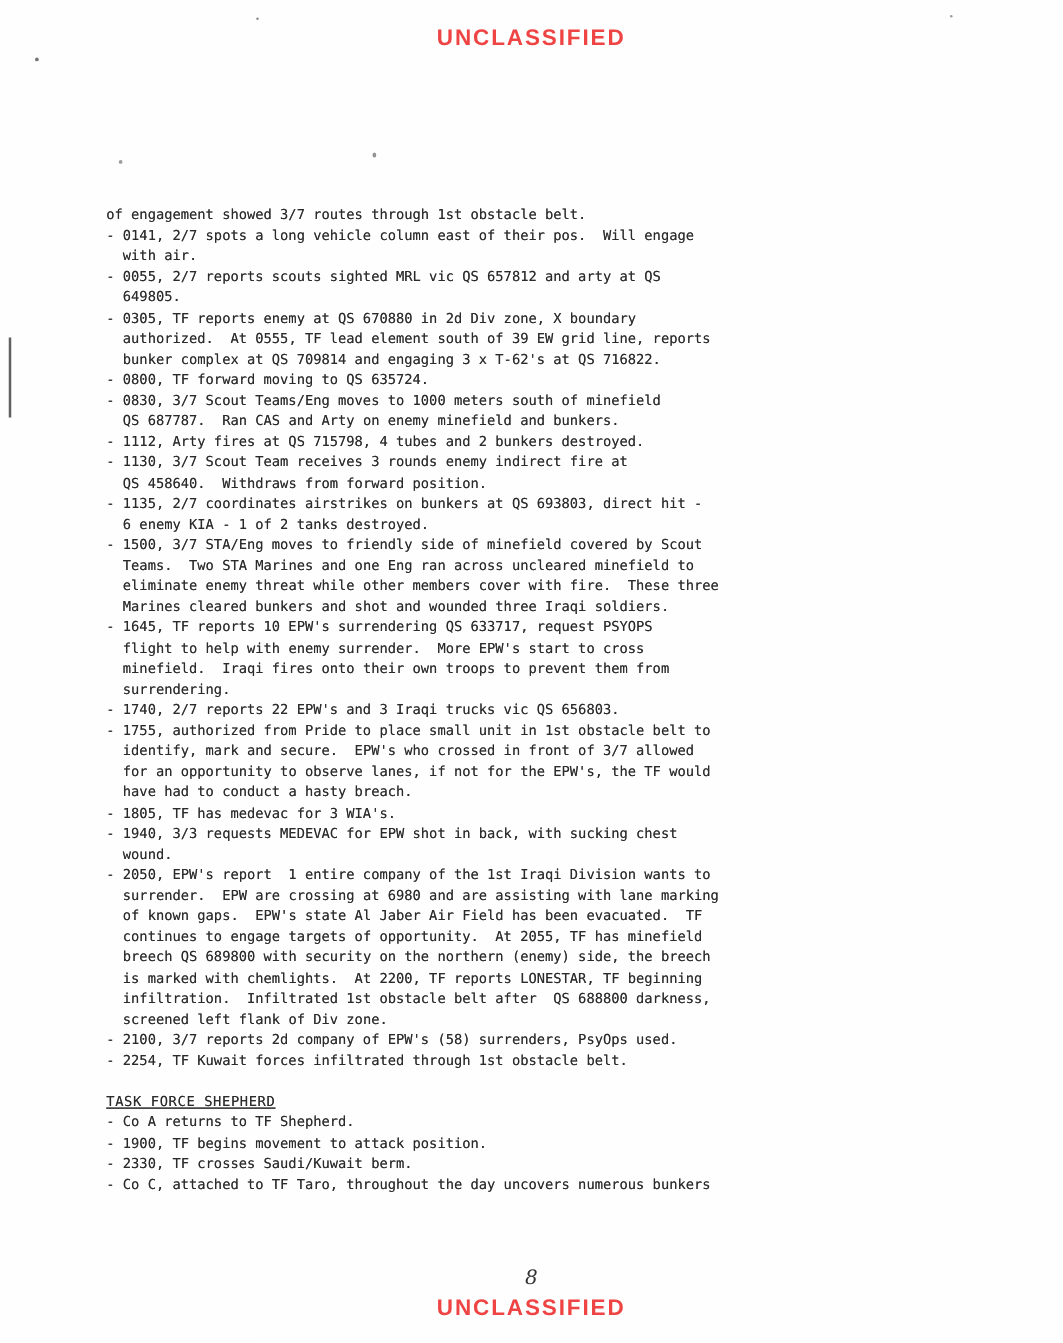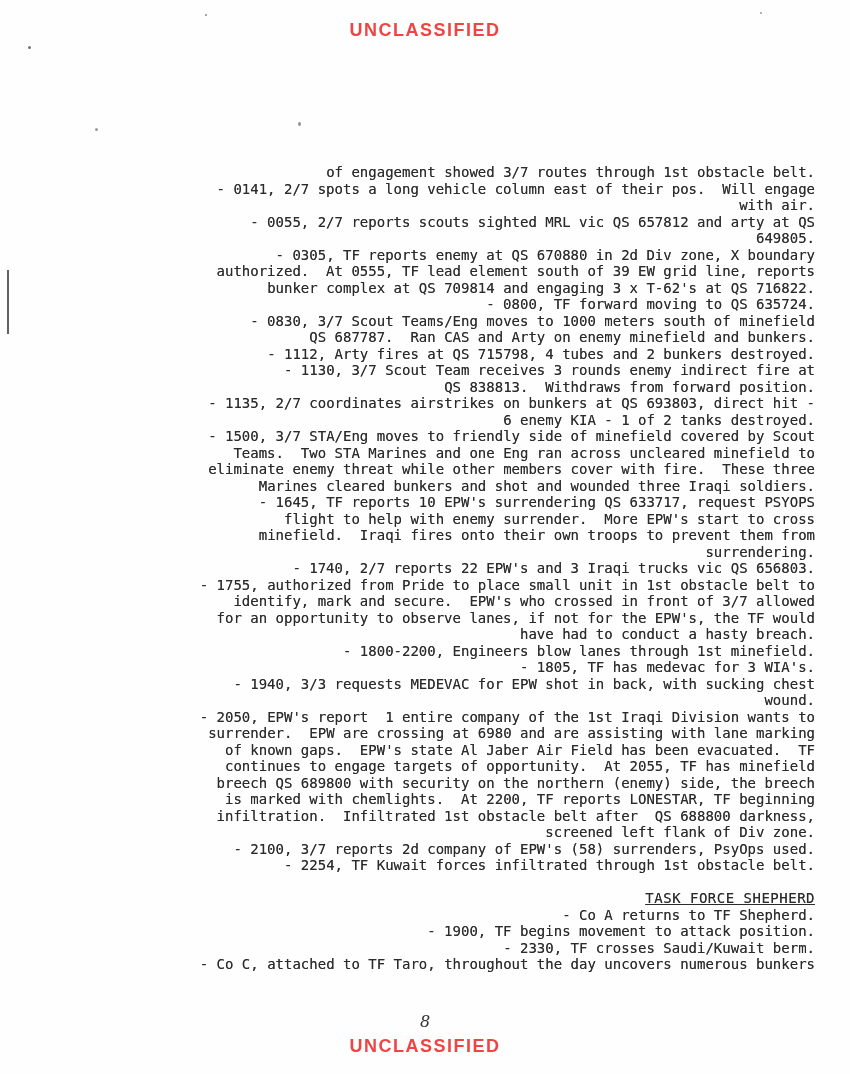--- a/index.html
+++ b/index.html
@@ -27,24 +27,23 @@
     letter-spacing: 1.5px;
     color: #ef4444;
   }
   .classification.top { top: 20px; }
   .classification.bottom { top: 1036px; }
   .content {
     position: absolute;
     left: 85px;
     top: 164px;
     width: 730px;
-    font-size: 14px;
+    font-size: 11px;
     line-height: 16.5px;
     text-shadow: 0 0 0.5px rgba(45,45,45,0.65);
-    text-align: right;
   }
   .line, .entry {
     white-space: pre-wrap;
   }
   .section-title {
     margin-top: 16.5px;
     text-decoration: underline;
     letter-spacing: 0.5px;
     white-space: pre-wrap;
   }
@@ -94,37 +93,36 @@
           <div class="entry">- 0055, 2/7 reports scouts sighted MRL vic QS 657812 and arty at QS
   649805.</div>
           <div class="entry">- 0305, TF reports enemy at QS 670880 in 2d Div zone, X boundary
   authorized.  At 0555, TF lead element south of 39 EW grid line, reports
   bunker complex at QS 709814 and engaging 3 x T-62's at QS 716822.</div>
           <div class="entry">- 0800, TF forward moving to QS 635724.</div>
           <div class="entry">- 0830, 3/7 Scout Teams/Eng moves to 1000 meters south of minefield
   QS 687787.  Ran CAS and Arty on enemy minefield and bunkers.</div>
           <div class="entry">- 1112, Arty fires at QS 715798, 4 tubes and 2 bunkers destroyed.</div>
           <div class="entry">- 1130, 3/7 Scout Team receives 3 rounds enemy indirect fire at
-  QS 838813.  Withdraws from forward position.</div>
+  QS 458640.  Withdraws from forward position.</div>
           <div class="entry">- 1135, 2/7 coordinates airstrikes on bunkers at QS 693803, direct hit -
   6 enemy KIA - 1 of 2 tanks destroyed.</div>
           <div class="entry">- 1500, 3/7 STA/Eng moves to friendly side of minefield covered by Scout
   Teams.  Two STA Marines and one Eng ran across uncleared minefield to
   eliminate enemy threat while other members cover with fire.  These three
   Marines cleared bunkers and shot and wounded three Iraqi soldiers.</div>
           <div class="entry">- 1645, TF reports 10 EPW's surrendering QS 633717, request PSYOPS
   flight to help with enemy surrender.  More EPW's start to cross
   minefield.  Iraqi fires onto their own troops to prevent them from
   surrendering.</div>
           <div class="entry">- 1740, 2/7 reports 22 EPW's and 3 Iraqi trucks vic QS 656803.</div>
           <div class="entry">- 1755, authorized from Pride to place small unit in 1st obstacle belt to
   identify, mark and secure.  EPW's who crossed in front of 3/7 allowed
   for an opportunity to observe lanes, if not for the EPW's, the TF would
   have had to conduct a hasty breach.</div>
-          <div class="entry">- 1800-2200, Engineers blow lanes through 1st minefield.</div>
           <div class="entry">- 1805, TF has medevac for 3 WIA's.</div>
           <div class="entry">- 1940, 3/3 requests MEDEVAC for EPW shot in back, with sucking chest
   wound.</div>
           <div class="entry">- 2050, EPW's report  1 entire company of the 1st Iraqi Division wants to
   surrender.  EPW are crossing at 6980 and are assisting with lane marking
   of known gaps.  EPW's state Al Jaber Air Field has been evacuated.  TF
   continues to engage targets of opportunity.  At 2055, TF has minefield
   breech QS 689800 with security on the northern (enemy) side, the breech
   is marked with chemlights.  At 2200, TF reports LONESTAR, TF beginning
   infiltration.  Infiltrated 1st obstacle belt after  QS 688800 darkness,

